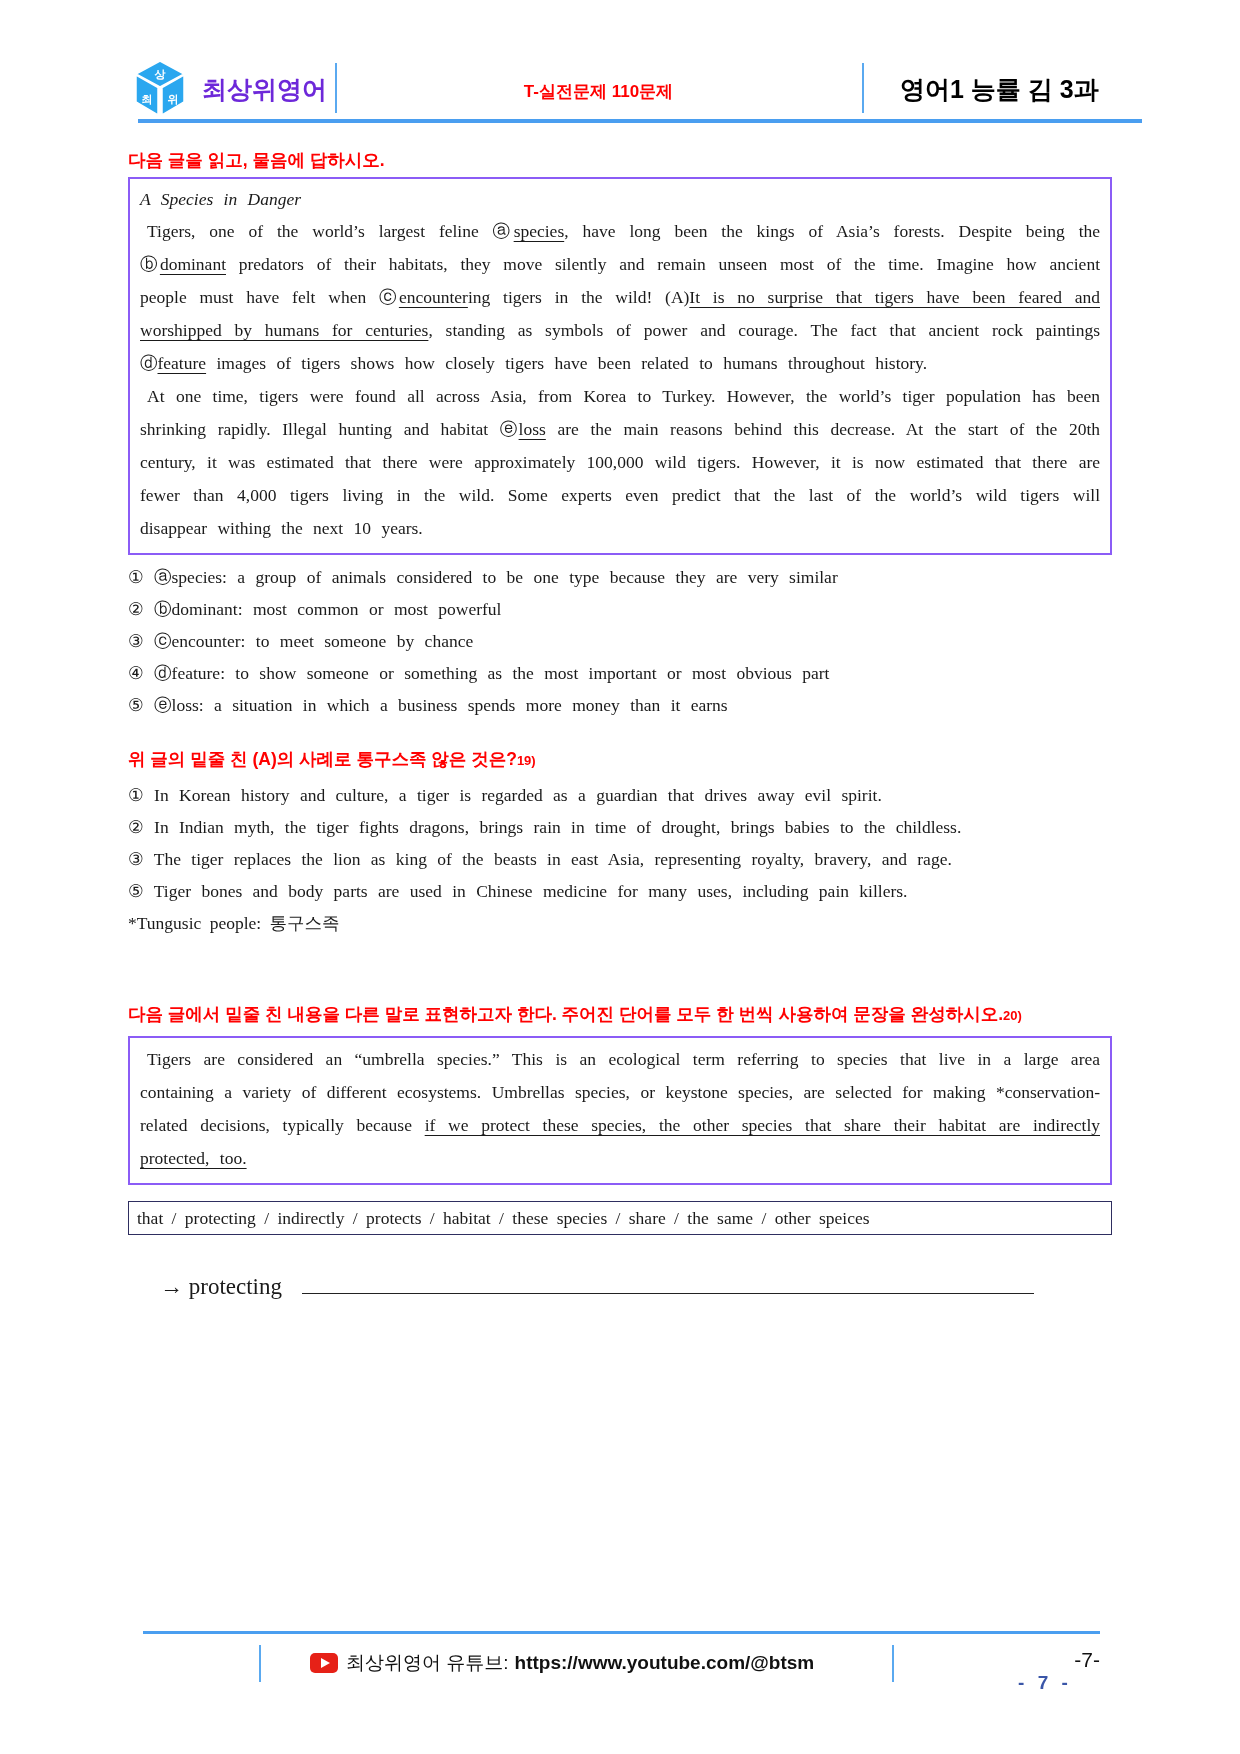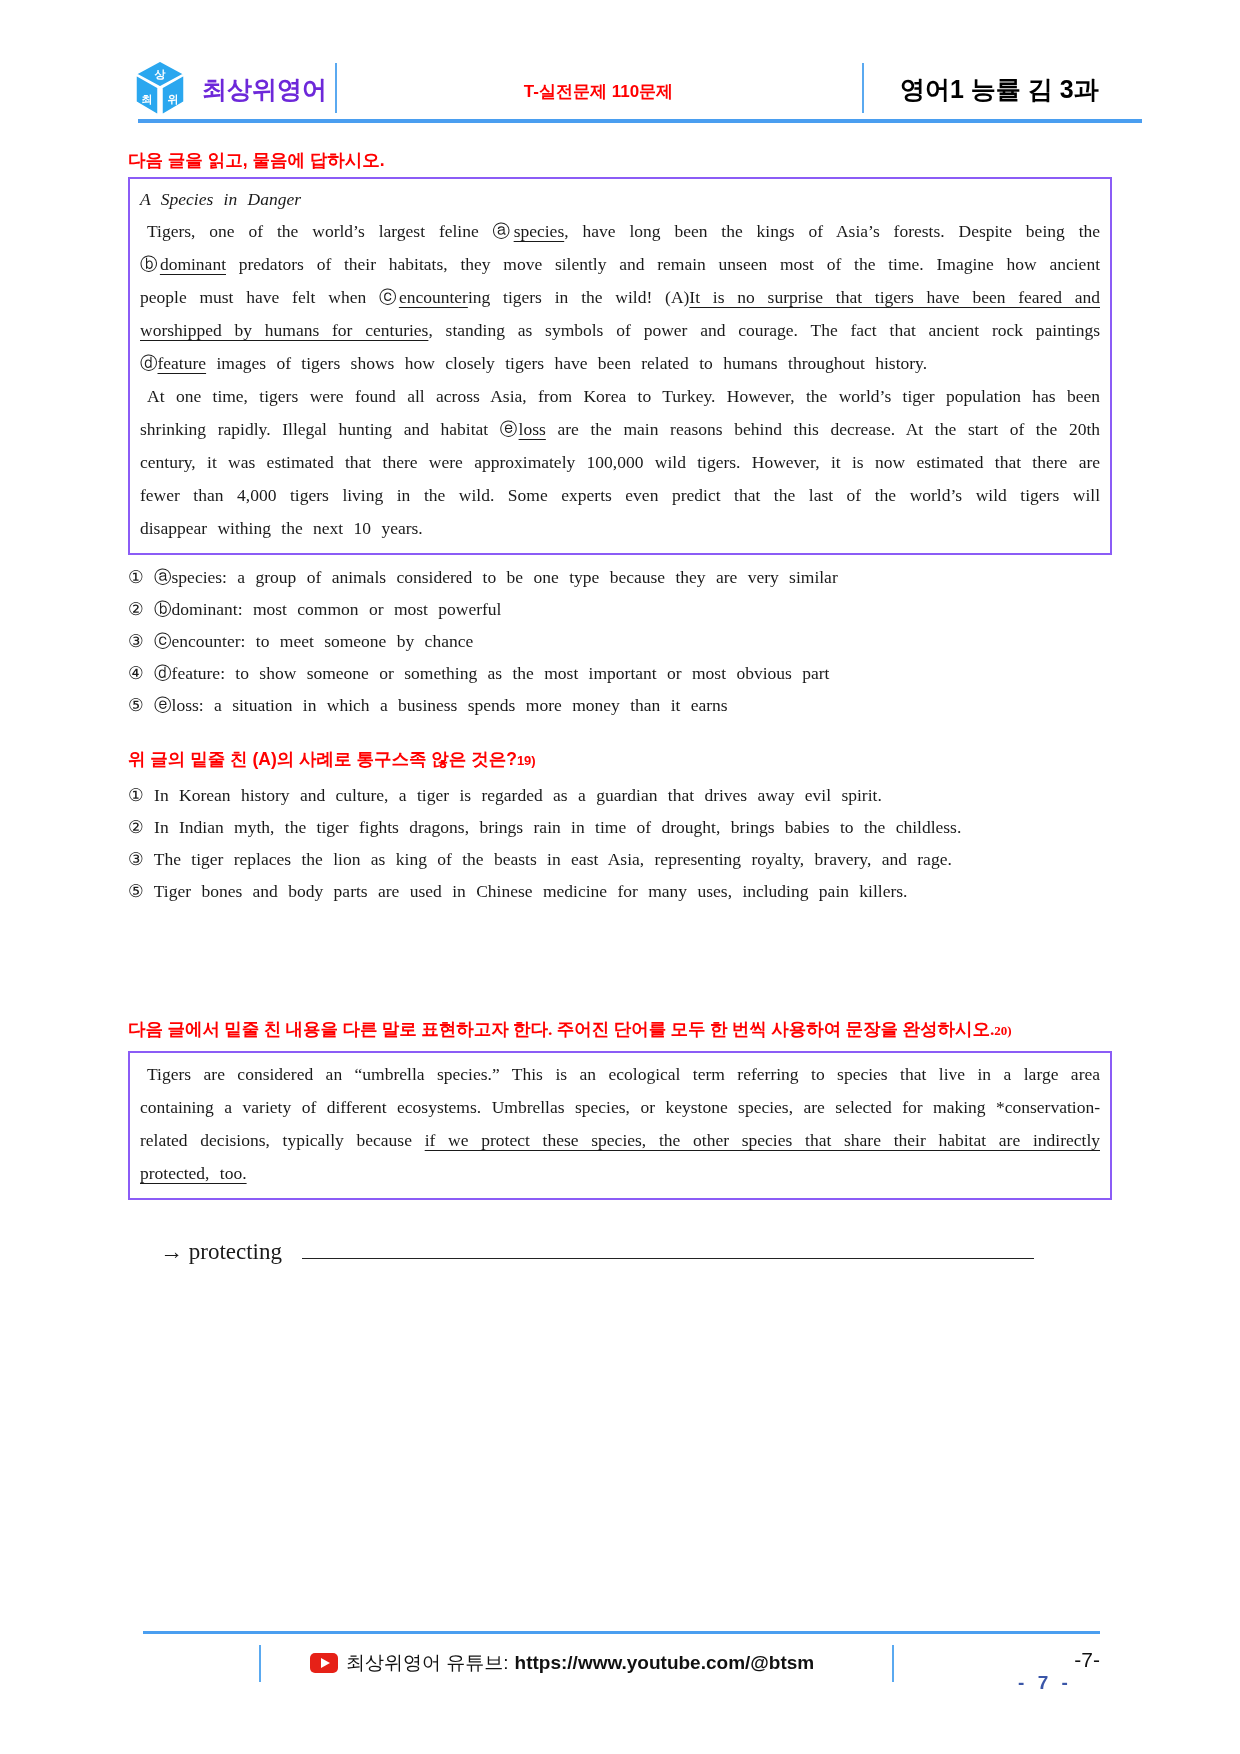--- a/index.html
+++ b/index.html
@@ -44,21 +44,21 @@
   .pbox-1 { margin-top:5px; }
   .passage-title { font-style:italic; font-size:17.5px; line-height:31px; }
   .eng { text-align:justify; word-spacing:6px; }
   .eng p { text-indent:7px; }
   .u { text-decoration:underline; text-underline-offset:4px; }
   .h-q18 { margin-top:30px; }
   .opts { list-style:none; margin-top:6px; font-size:17.5px; line-height:32px; }
   .opts li { text-align:justify; word-spacing:6px; }
   .h-q19 { margin-top:26px; }
   .footnote { font-size:17.5px; line-height:32px; word-spacing:4px; }
-  .h-q20 { margin-top:110px;font-family:Liberation Serif, serif; }
+  .h-q20 { margin-top:63px; }
   .pbox-2 { margin-top:8px; }
   .wordbank {
     margin-top:16px; border:1.5px solid #2e2e60; padding:4px 8px;
     font-size:17.5px; line-height:24px; word-spacing:4px;
   }
   .answer-line { margin-top:36px; margin-left:32px; font-size:23px; }
   .blank {
     display:inline-block; width:732px; height:1em;
     border-bottom:1.6px solid #222222; margin-left:14px; vertical-align:baseline;
   }
@@ -129,26 +129,28 @@
       <li>⑤ ⓔloss: a situation in which a business spends more money than it earns</li>
     </ul>
 
     <div class="khead h-q19"><span>위 글의 밑줄 친 (A)의 사례로 통구스족 않은 것은?</span><span class="qnum">19)</span></div>
     <ul class="opts">
       <li>① In Korean history and culture, a tiger is regarded as a guardian that drives away evil spirit.</li>
       <li>② In Indian myth, the tiger fights dragons, brings rain in time of drought, brings babies to the childless.</li>
       <li>③ The tiger replaces the lion as king of the beasts in east Asia, representing royalty, bravery, and rage.</li>
       <li>⑤ Tiger bones and body parts are used in Chinese medicine for many uses, including pain killers.</li>
     </ul>
+    <div class="footnote">*Tungusic people: 통구스족</div>
 
     <div class="khead h-q20"><span>다음 글에서 밑줄 친 내용을 다른 말로 표현하고자 한다. 주어진 단어를 모두 한 번씩 사용하여 문장을 완성하시오.</span><span class="qnum">20)</span></div>
     <div class="pbox pbox-2 eng">
       <p><span>Tigers are considered an “umbrella species.” This is an ecological term referring to species that live in a large area containing a variety of different ecosystems. Umbrellas species, or keystone species, are selected for making *conservation-related decisions, typically because </span><span class="u">if we protect these species, the other species that share their habitat are indirectly protected, too.</span></p>
     </div>
 
+    <div class="wordbank">that / protecting / indirectly / protects / habitat / these species / share / the same / other speices</div>
 
     <div class="answer-line">
       <span>→</span>
       <span>protecting</span>
       <span class="blank"></span>
     </div>
 
   </div>
 
   <div class="ftr-rule"></div>

